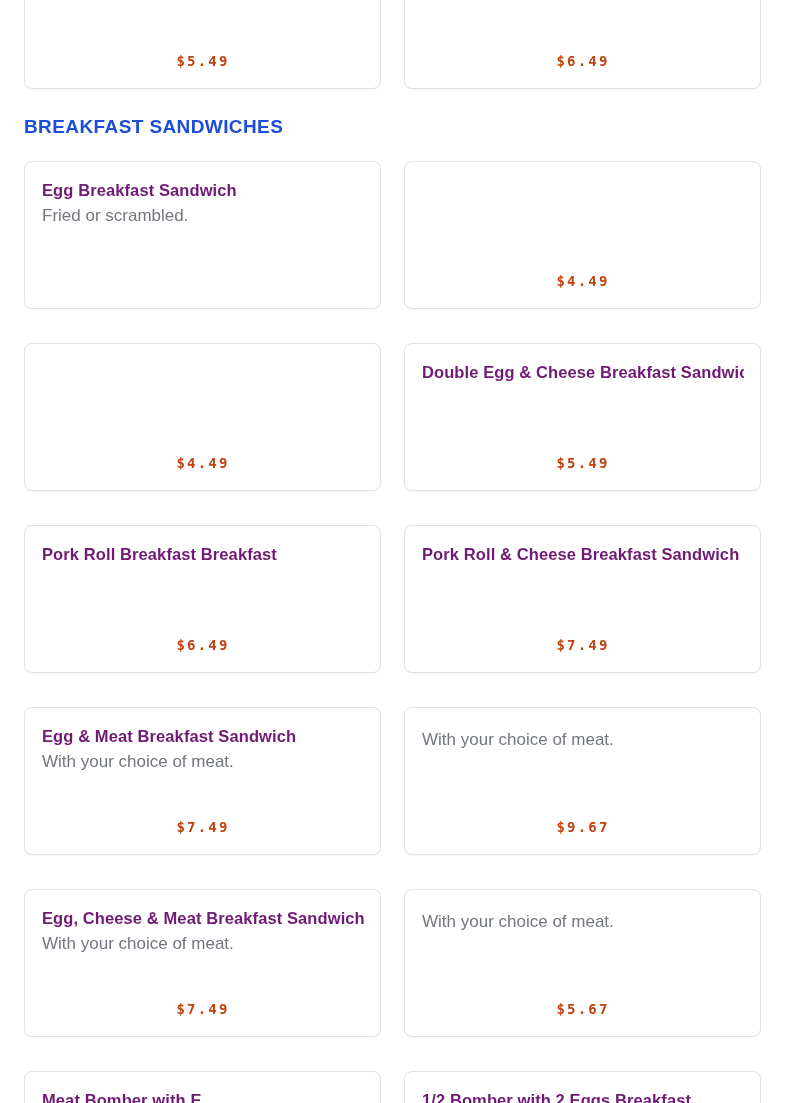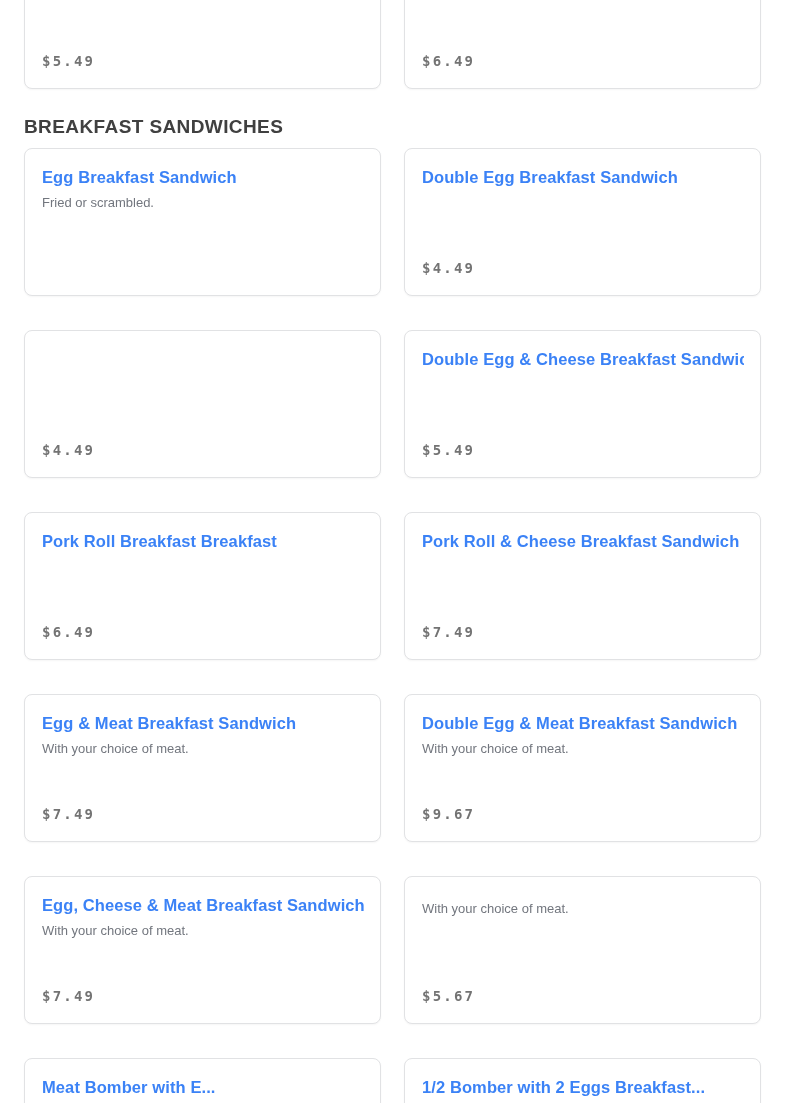--- a/index.html
+++ b/index.html
@@ -22,63 +22,64 @@
     display: grid;
     grid-template-columns: 1fr 1fr;
     column-gap: 23px;
     row-gap: 34px;
   }
   .partial-top {
     margin-top: -59px;
   }
   .section-header {
     margin-top: 28px;
-    margin-bottom: 12px;
+    margin-bottom: 25px;
     font-size: 19px;
     font-weight: 800;
     letter-spacing: 0.4px;
-    color: #404040;
+    color: #1d4ed8;
     line-height: 19px;
   }
   .card {
     height: 148px;
     background: #ffffff;
     border: 1px solid #e1e2e4;
     border-radius: 8px;
     box-shadow: 0 1px 2px rgba(0,0,0,0.04);
     padding: 17px 16px 19px 17px;
     display: flex;
     flex-direction: column;
     cursor: pointer;
     overflow: hidden;
   }
   .card-title {
     font-size: 16.5px;
     font-weight: 600;
     line-height: 22px;
-    color: #3b82f6;
+    color: #701a75;
     letter-spacing: 0.1px;
     white-space: nowrap;
     overflow: hidden;
   }
   .card-desc {
     margin-top: 5px;
-    font-size: 13px;
+    font-size: 17px;
     line-height: 20px;
     color: #72767e;
   }
   .card-desc:empty { display: none; }
   .card-price {
     margin-top: auto;
     font-family: "DejaVu Sans Mono", monospace;
     font-size: 14px;
     font-weight: 700;
     letter-spacing: 2.2px;
-    color: #737373;
+    color: #c2410c;
     line-height: 16px;
+    text-align: center;
   }
 </style>
 </head>
 <body>
 
 <div class="page">
 
   <div class="menu-grid partial-top">
     <div class="card">
       <div class="card-title"></div>
@@ -93,21 +94,20 @@
   <h2 class="section-header">BREAKFAST SANDWICHES</h2>
 
   <div class="menu-grid">
 
     <div class="card">
       <div class="card-title">Egg Breakfast Sandwich</div>
       <div class="card-desc">Fried or scrambled.</div>
     </div>
 
     <div class="card">
-      <div class="card-title">Double Egg Breakfast Sandwich</div>
 
       <div class="card-price">$4.49</div>
     </div>
 
     <div class="card">
 
       <div class="card-price">$4.49</div>
     </div>
 
     <div class="card">
@@ -128,21 +128,20 @@
       <div class="card-price">$7.49</div>
     </div>
 
     <div class="card">
       <div class="card-title">Egg &amp; Meat Breakfast Sandwich</div>
       <div class="card-desc">With your choice of meat.</div>
       <div class="card-price">$7.49</div>
     </div>
 
     <div class="card">
-      <div class="card-title">Double Egg &amp; Meat Breakfast Sandwich</div>
       <div class="card-desc">With your choice of meat.</div>
       <div class="card-price">$9.67</div>
     </div>
 
     <div class="card">
       <div class="card-title">Egg, Cheese &amp; Meat Breakfast Sandwich</div>
       <div class="card-desc">With your choice of meat.</div>
       <div class="card-price">$7.49</div>
     </div>
 

